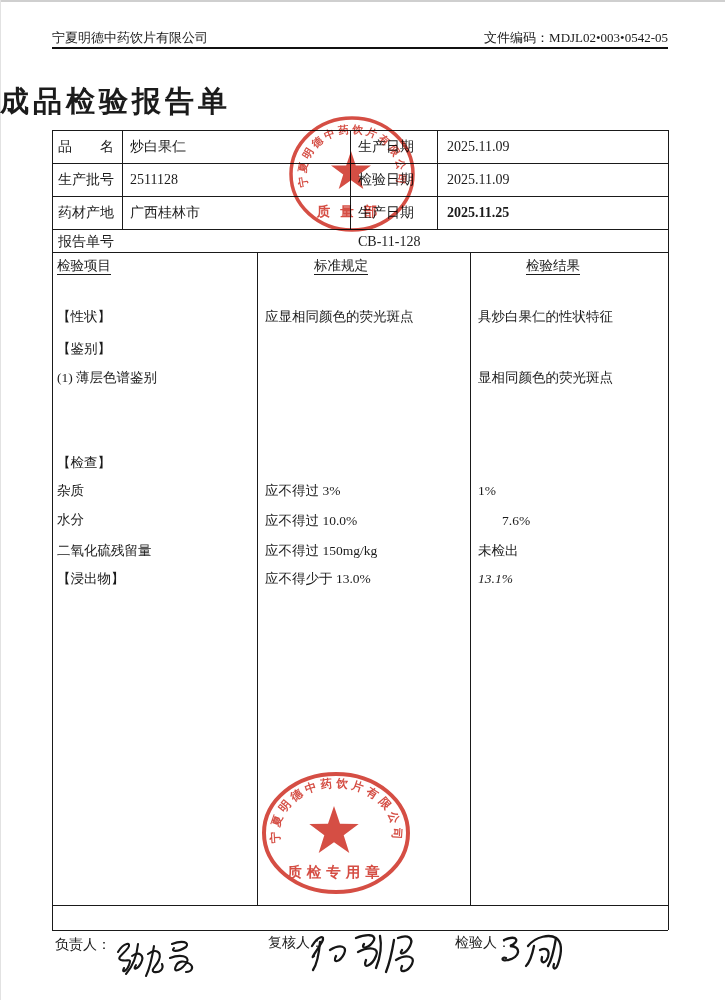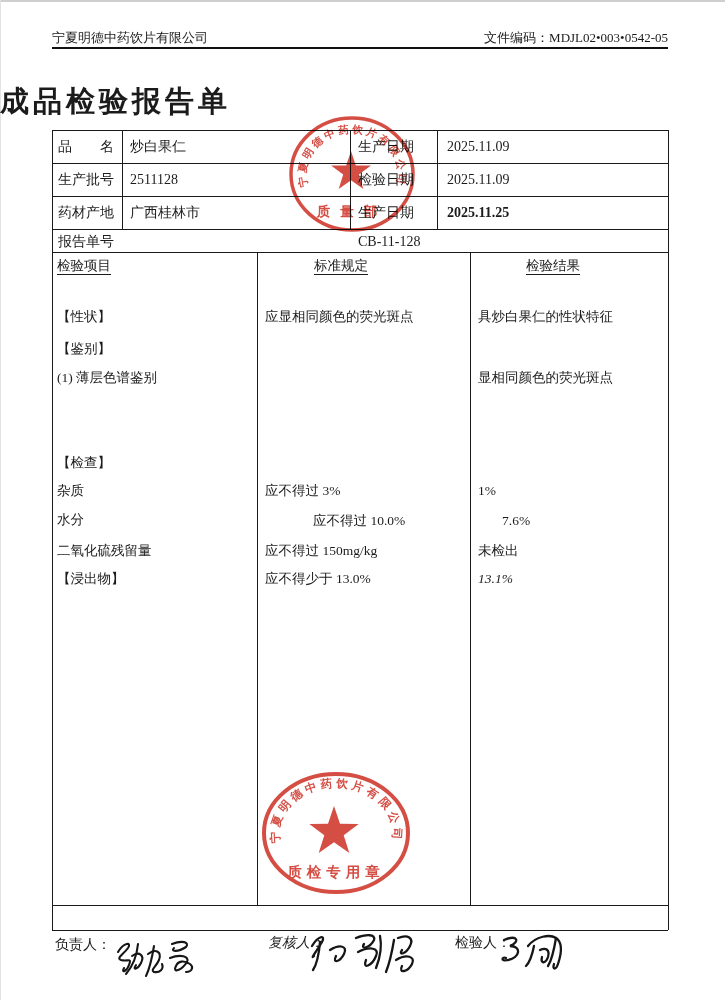--- a/index.html
+++ b/index.html
@@ -77,34 +77,34 @@
   <div class="t" style="left:57px;top:341px;">【鉴别】</div>
   <div class="t" style="left:57px;top:370px;">(1) 薄层色谱鉴别</div>
   <div class="t" style="left:57px;top:455px;">【检查】</div>
   <div class="t" style="left:57px;top:483px;">杂质</div>
   <div class="t" style="left:57px;top:500px;margin-top:12px;">水分</div>
   <div class="t" style="left:57px;top:543px;">二氧化硫残留量</div>
   <div class="t" style="left:57px;top:571px;">【浸出物】</div>
 
   <div class="t" style="left:265px;top:309px;">应显相同颜色的荧光斑点</div>
   <div class="t" style="left:265px;top:483px;">应不得过 3%</div>
-  <div class="t" style="left:265px;top:513px;margin-left:48px;">应不得过 10.0%</div>
+  <div class="t" style="left:265px;top:513px;">应不得过 10.0%</div>
   <div class="t" style="left:265px;top:543px;">应不得过 150mg/kg</div>
   <div class="t" style="left:265px;top:571px;">应不得少于 13.0%</div>
 
   <div class="t" style="left:478px;top:309px;">具炒白果仁的性状特征</div>
   <div class="t" style="left:478px;top:370px;">显相同颜色的荧光斑点</div>
   <div class="t" style="left:478px;top:483px;">1%</div>
   <div class="t" style="left:478px;top:513px;margin-left:24px;">7.6%</div>
   <div class="t" style="left:478px;top:543px;">未检出</div>
   <div class="t" style="left:478px;top:571px;font-style:italic;">13.1%</div>
 
 
   <div class="t info" style="left:55px;top:936px;">负责人：</div>
-  <div class="t info" style="left:268px;top:934px;font-style:italic;">复核人：</div>
+  <div class="t info" style="left:268px;top:934px;">复核人：</div>
   <div class="t info" style="left:455px;top:934px;">检验人：</div>
 
   <svg class="sig" style="left:108px;top:934px;" width="100" height="52" viewBox="0 0 100 52">
     <g fill="none" stroke="#161616" stroke-width="2.1" stroke-linecap="round">
       <path d="M10,18 C16,8 24,8 20,14 C15,21 8,24 13,26 C20,28 24,23 21,31 C19,37 13,40 16,34"></path>
       <path d="M30,10 C29,20 25,32 18,40"></path>
       <path d="M24,22 C31,17 37,21 33,29 C30,35 24,37 28,31"></path>
       <path d="M46,12 C44,24 42,34 38,42"></path>
       <path d="M40,20 C48,14 54,18 51,26 C48,33 42,36 46,38 C52,39 56,35 54,30"></path>
       <path d="M64,10 C74,6 82,8 78,13 C70,18 62,18 66,14"></path>

